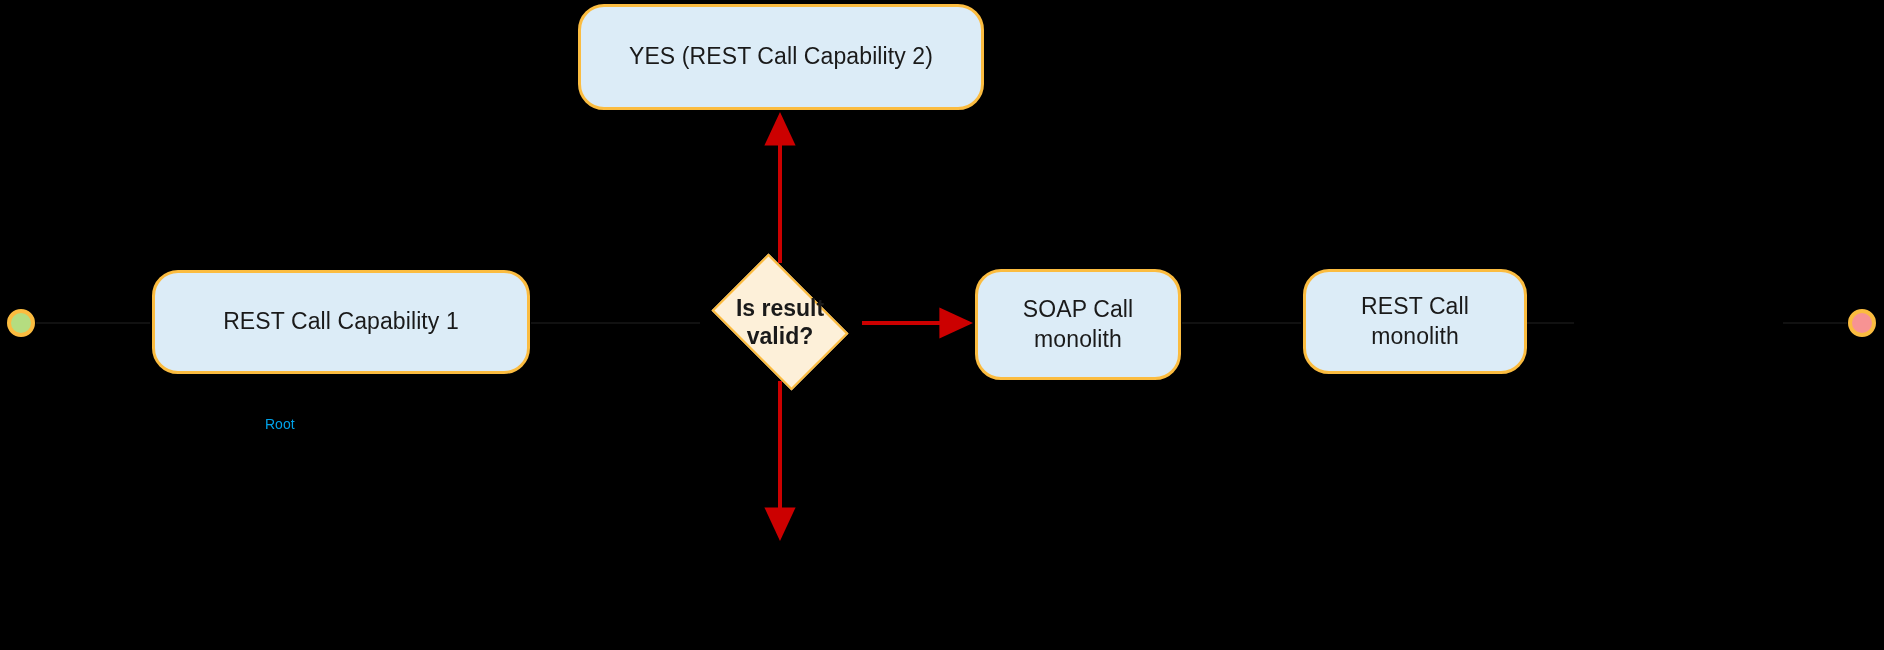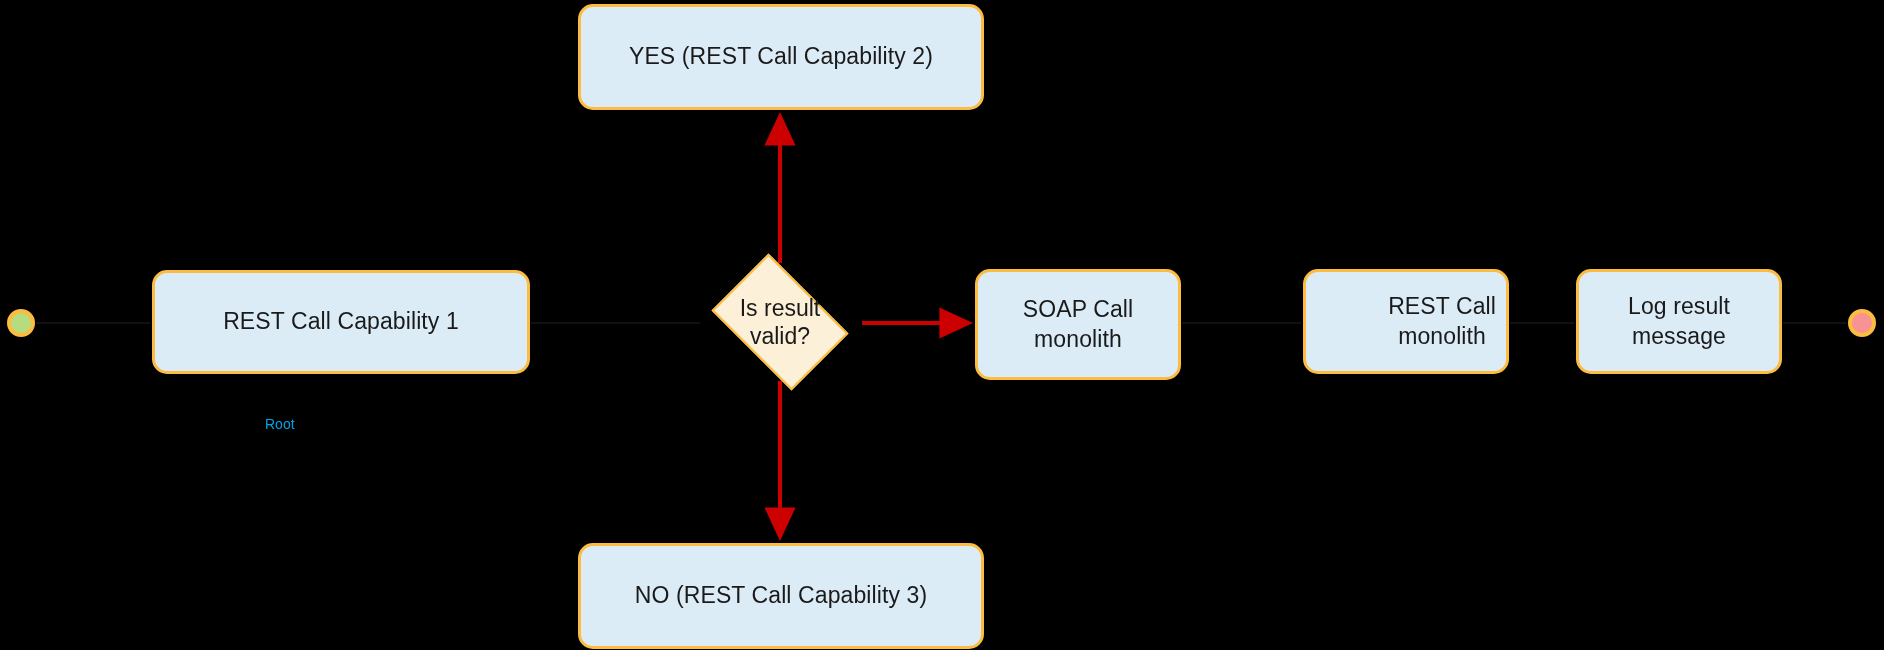--- a/index.html
+++ b/index.html
@@ -18,21 +18,21 @@
     background: #000000;
     overflow: hidden;
   }
 
   
   .node-box {
     position: absolute;
     box-sizing: border-box;
     background: #dcecf7;
     border: 3px solid #fbbc40;
-    border-radius: 15px;
+    border-radius: 26px;
     display: flex;
     align-items: center;
     justify-content: center;
     text-align: center;
     color: #1a1a1a;
     font-size: 23px;
     line-height: 1.28;
     font-family: "Liberation Sans", sans-serif;
     letter-spacing: 0.1px;
   }
@@ -130,40 +130,33 @@
   <div class="terminal" style="left:1848px; top:309px; width:28px; height:28px; background:#f79393; z-index:4;"></div>
 
   <div class="node-box" style="left:152px; top:270px; width:378px; height:104px; z-index:3;">
     <span class="node-label">REST Call Capability 1</span>
   </div>
 
   <div class="node-box" style="left:578px; top:4px; width:406px; height:106px; z-index:3;">
     <span class="node-label">YES (REST Call Capability 2)</span>
   </div>
 
-  <div class="node-box" style="left:578px; top:543px; width:406px; height:106px; z-index:3;">
-    <span class="node-label">NO (REST Call Capability 3)</span>
-  </div>
 
-  <div class="decision" style="left:700px; top:265px; width:160px; height:114px; z-index:3;">
+  <div class="decision" style="left:700px; top:265px; width:160px; height:114px; z-index:3;font-weight:bold;">
     <span class="diamond-shape"></span>
     <span class="decision-label">Is result
 valid?</span>
   </div>
 
   <div class="node-box" style="left:975px; top:269px; width:206px; height:111px; z-index:3;">
     <span class="node-label">SOAP Call
 monolith</span>
   </div>
 
-  <div class="node-box" style="left:1303px; top:269px; width:206px; height:105px; z-index:3;justify-content:flex-end;">
+  <div class="node-box" style="left:1303px; top:269px; width:224px; height:105px; z-index:3;">
     <span class="node-label">REST Call
 monolith</span>
   </div>
 
-  <div class="node-box" style="left:1576px; top:269px; width:206px; height:105px; z-index:3;">
-    <span class="node-label">Log result
-message</span>
-  </div>
 
   <div class="free-label" style="left:265px; top:416px; color:#00a2e8; z-index:4;">Root</div>
 
 </div>
 
 </body></html>

